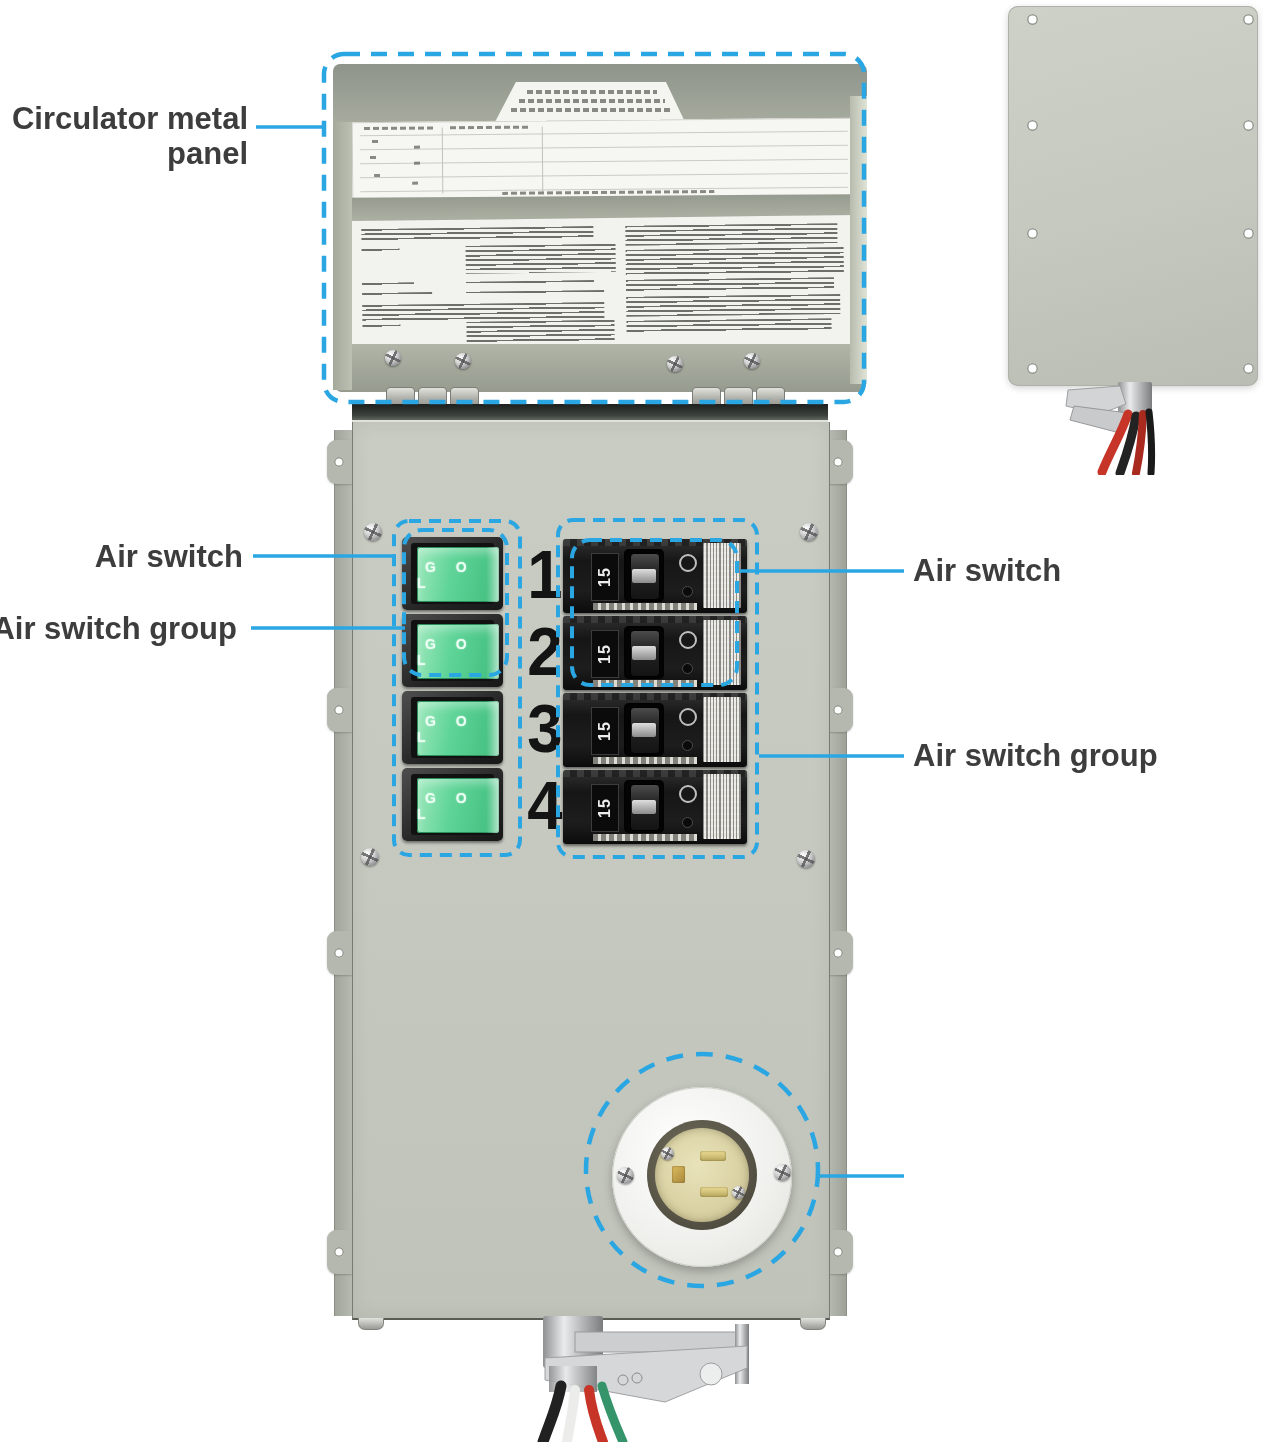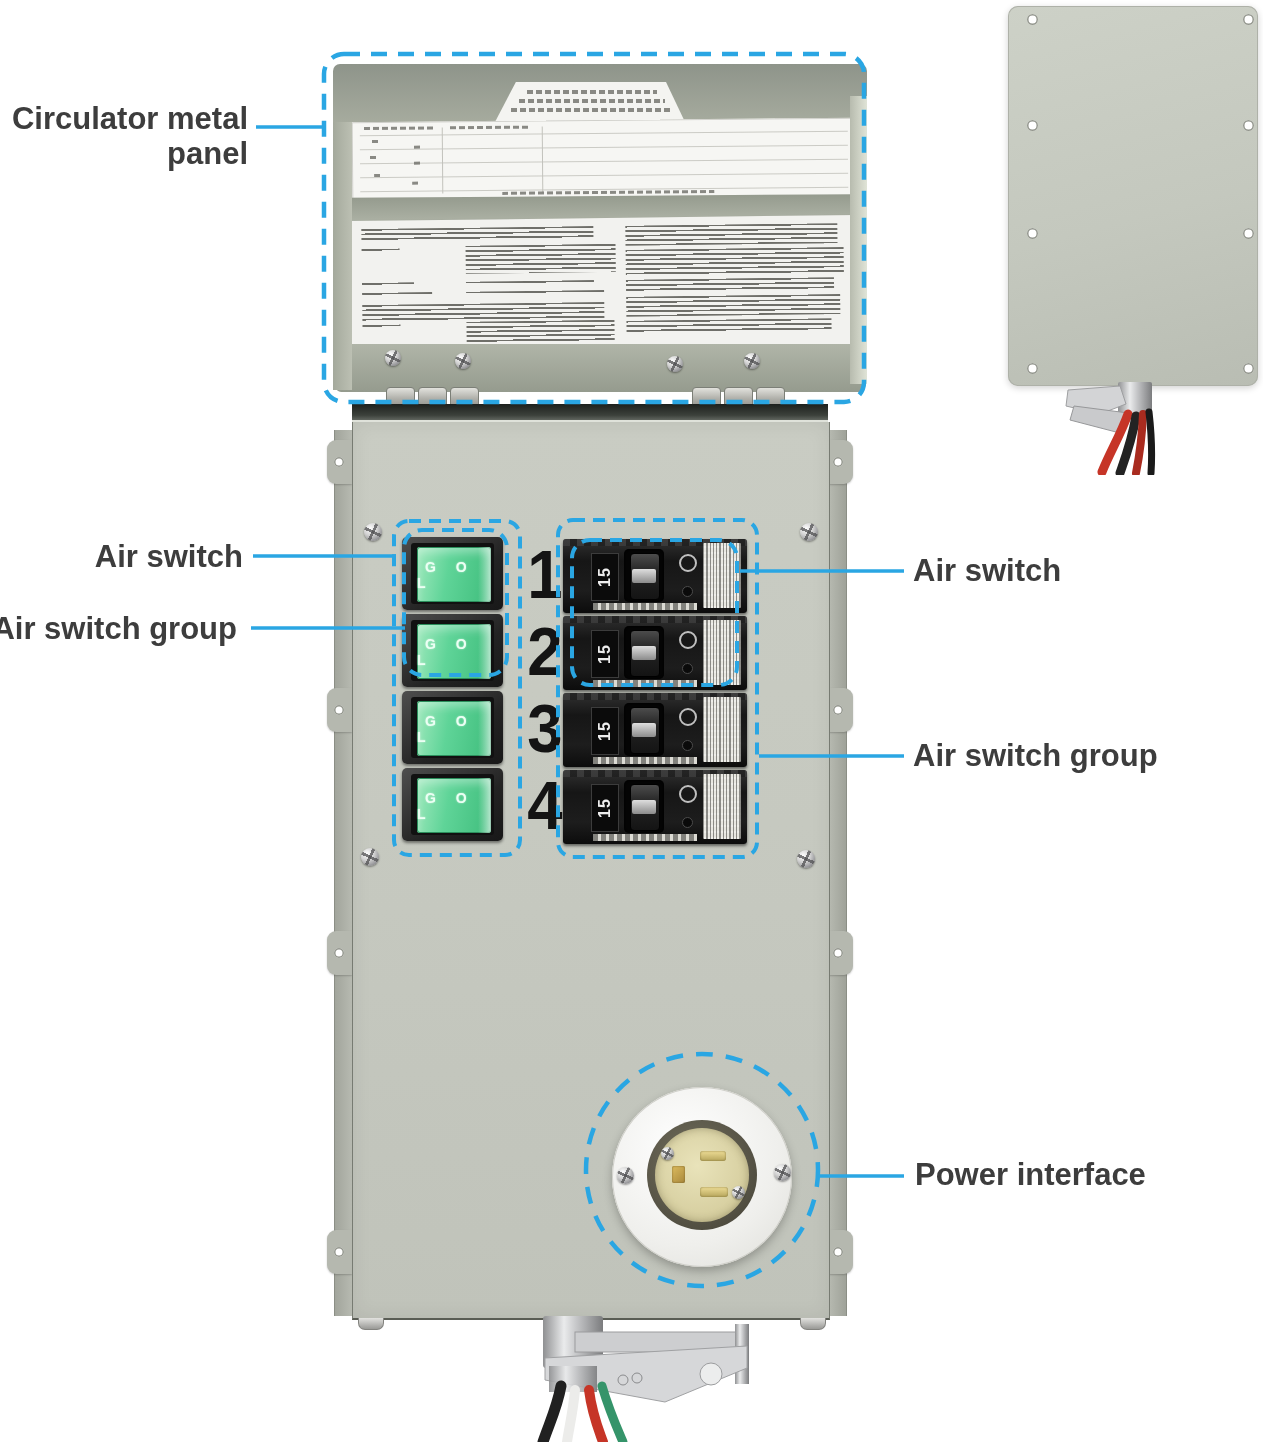--- a/index.html
+++ b/index.html
@@ -28,21 +28,21 @@
   .kn{position:absolute;width:27px;height:20px;border-radius:4px;border:1px solid #7c7f77;
       background:linear-gradient(180deg,#e2e2dd,#aeaea8 55%,#90908a);}
   .tab{position:absolute;width:25px;height:44px;background:#b5b8af;box-shadow:0 1px 2px rgba(0,0,0,.2);}
   .tab.left{border-radius:9px 0 0 9px;}
   .tab.right{border-radius:0 9px 9px 0;}
   
   .bezel{position:absolute;left:402px;width:101px;height:73px;border-radius:5px;
      background:linear-gradient(145deg,#4e4e4e,#232323 60%,#181818);
      box-shadow:0 2px 3px rgba(0,0,0,.45);}
   .cavity{position:absolute;left:9px;top:6px;width:83px;height:61px;background:#111;border-radius:3px;}
-  .rocker{position:absolute;left:15px;top:10px;width:74px;height:55px;border-radius:3px;
+  .rocker{position:absolute;left:15px;top:10px;width:82px;height:55px;border-radius:3px;
      background:linear-gradient(100deg,#9fe9bd 0%,#5fd498 42%,#3fbd7c 100%);
      box-shadow:inset 0 0 0 1px #2b8f5c, inset 0 6px 8px rgba(255,255,255,.35);
      display:flex;align-items:center;justify-content:center;}
   .rocker .shine{position:absolute;right:0;top:0;width:13px;height:100%;
      background:linear-gradient(90deg,rgba(255,255,255,0),rgba(255,255,255,.55));
      border-radius:0 3px 3px 0;}
   .gol{font-size:14px;font-weight:700;letter-spacing:8px;text-indent:8px;color:#ecfff4;
      text-shadow:0 0 2px rgba(255,255,255,.6);}
   .num{position:absolute;width:54px;text-align:center;font-weight:700;font-size:69px;line-height:1;
      color:#141414;transform:scaleX(.92);}
@@ -357,14 +357,13 @@
     <line x1="740" y1="571" x2="904" y2="571" stroke="#2aa6e3" stroke-width="3.5"></line>
     <line x1="759" y1="756" x2="904" y2="756" stroke="#2aa6e3" stroke-width="3.5"></line>
     <line x1="818" y1="1176" x2="904" y2="1176" stroke="#2aa6e3" stroke-width="3.5"></line>
   </svg>
 
   <div class="lbl right-align" style="right:1015px;top:101px;width:260px;">Circulator metal panel</div>
   <div class="lbl right-align" style="right:1020px;top:539px;width:220px;">Air switch</div>
   <div class="lbl right-align" style="right:1026px;top:611px;width:260px;">Air switch group</div>
   <div class="lbl" style="left:913px;top:553px;width:220px;">Air switch</div>
   <div class="lbl" style="left:913px;top:738px;width:260px;">Air switch group</div>
-  <div class="lbl" style="left:915px;top:1157px;width:260px;">Power interface</div>
 </div>
 
 </body></html>

